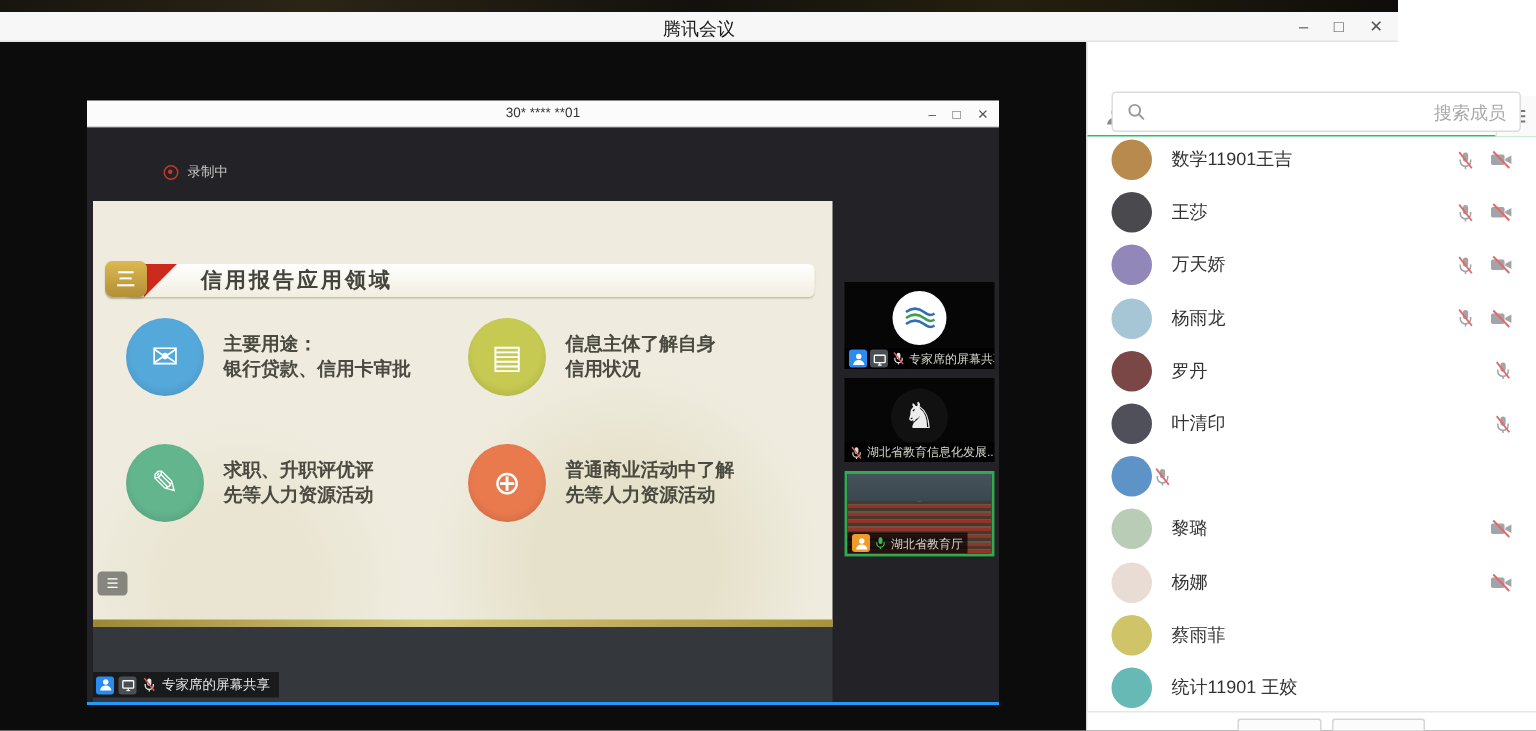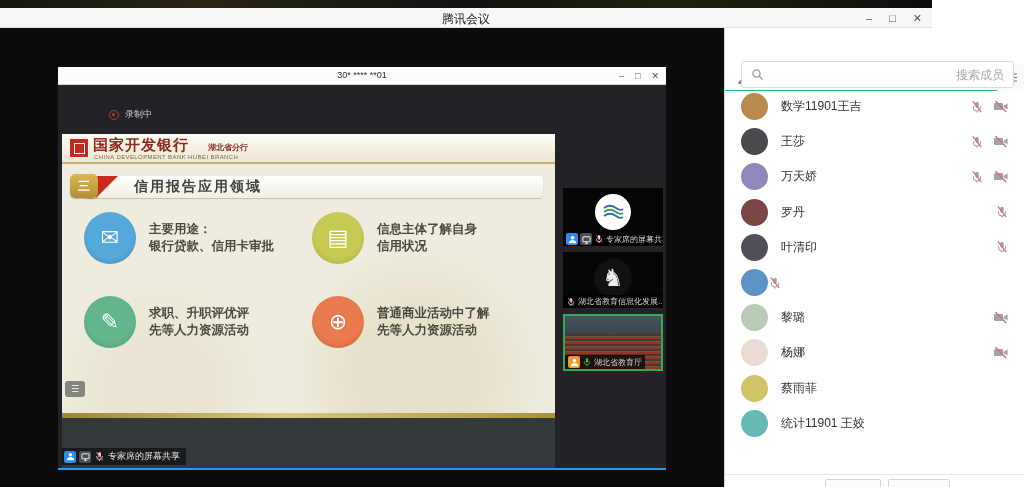--- a/index.html
+++ b/index.html
@@ -158,26 +158,20 @@
       </div>
 
       <div class="share-body">
 
         <div class="recording">
           <span class="rec-dot"></span>
           <span>录制中</span>
         </div>
 
         <div class="slide">
-          <div class="slide-header">
-            <span class="bank-logo"></span>
-            <span class="bank-name">国家开发银行</span>
-            <span class="bank-branch">湖北省分行</span>
-            <span class="bank-en">CHINA DEVELOPMENT BANK   HUBEI BRANCH</span>
-          </div>
 
           <div class="slide-title-row">
             <div class="slide-title-band"></div>
             <div class="slide-title-arrow"></div>
             <div class="slide-title-icon">三</div>
             <div class="slide-title-text">信用报告应用领域</div>
           </div>
 
           <div class="slide-grid">
               <div class="slide-cell">
@@ -390,20 +384,37 @@
         <line x1="3" y1="1.5" x2="12" y2="13" stroke="#e06a66" stroke-width="1.3"></line>
       </svg>
       <svg width="16" height="13" viewBox="0 0 16 13">
         <rect x="1" y="3" width="9" height="7" rx="1.2" fill="#a3a3ab"></rect>
         <path d="M10.5 5.8 14.6 3.6v5.8L10.5 7.2z" fill="#a3a3ab"></path>
         <line x1="2.5" y1="1" x2="13.2" y2="12" stroke="#e06a66" stroke-width="1.3"></line>
       </svg>
     </span>
   </li>
         <li class="member-row">
+    <span class="avatar" style="background: rgb(166, 198, 214);"></span>
+    <span class="m-name">杨雨龙</span>
+    <span class="m-status">
+      <svg width="14" height="14" viewBox="0 0 15 15">
+        <rect x="5.6" y="1.8" width="3.8" height="6.6" rx="1.9" fill="#a3a3ab"></rect>
+        <path d="M3.8 6.8v1.2a3.7 3.7 0 0 0 7.4 0V6.8" fill="none" stroke="#a3a3ab" stroke-width="1.1"></path>
+        <line x1="7.5" y1="11.7" x2="7.5" y2="13.6" stroke="#a3a3ab" stroke-width="1.1"></line>
+        <line x1="3" y1="1.5" x2="12" y2="13" stroke="#e06a66" stroke-width="1.3"></line>
+      </svg>
+      <svg width="16" height="13" viewBox="0 0 16 13">
+        <rect x="1" y="3" width="9" height="7" rx="1.2" fill="#a3a3ab"></rect>
+        <path d="M10.5 5.8 14.6 3.6v5.8L10.5 7.2z" fill="#a3a3ab"></path>
+        <line x1="2.5" y1="1" x2="13.2" y2="12" stroke="#e06a66" stroke-width="1.3"></line>
+      </svg>
+    </span>
+  </li>
+        <li class="member-row">
     <span class="avatar" style="background: rgb(122, 70, 70);"></span>
     <span class="m-name">罗丹</span>
     <span class="m-status">
       <svg width="14" height="14" viewBox="0 0 15 15">
         <rect x="5.6" y="1.8" width="3.8" height="6.6" rx="1.9" fill="#a3a3ab"></rect>
         <path d="M3.8 6.8v1.2a3.7 3.7 0 0 0 7.4 0V6.8" fill="none" stroke="#a3a3ab" stroke-width="1.1"></path>
         <line x1="7.5" y1="11.7" x2="7.5" y2="13.6" stroke="#a3a3ab" stroke-width="1.1"></line>
         <line x1="3" y1="1.5" x2="12" y2="13" stroke="#e06a66" stroke-width="1.3"></line>
       </svg>
 

